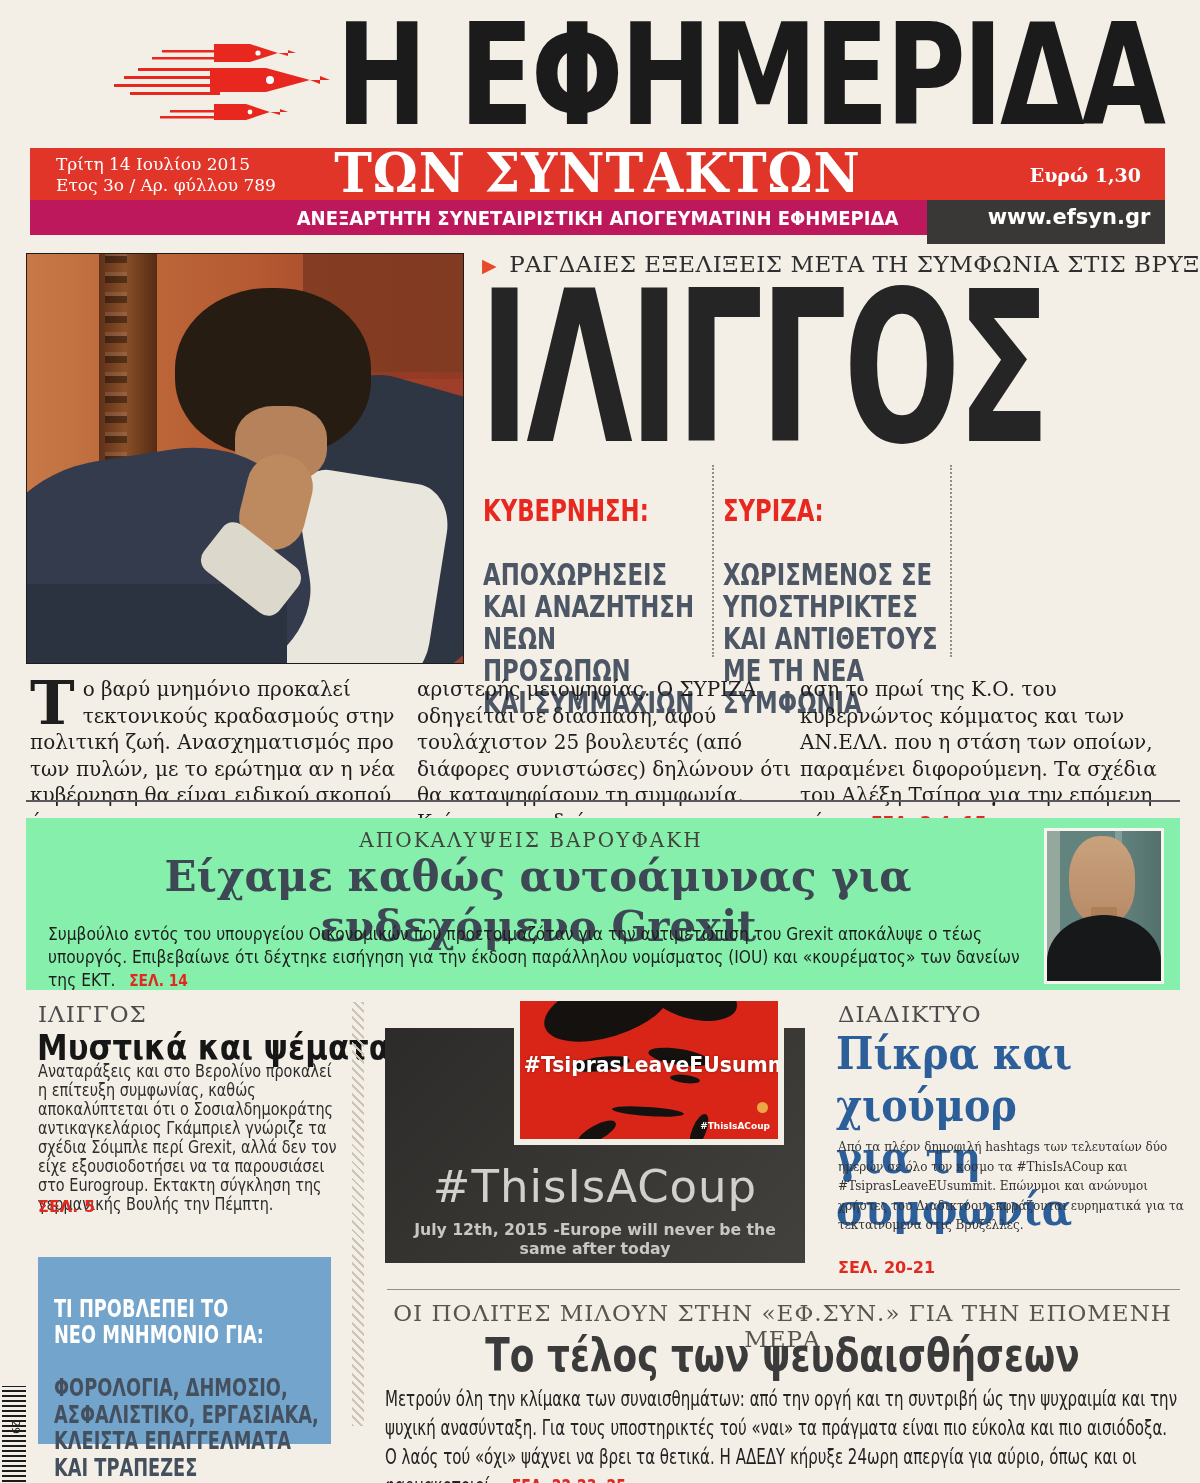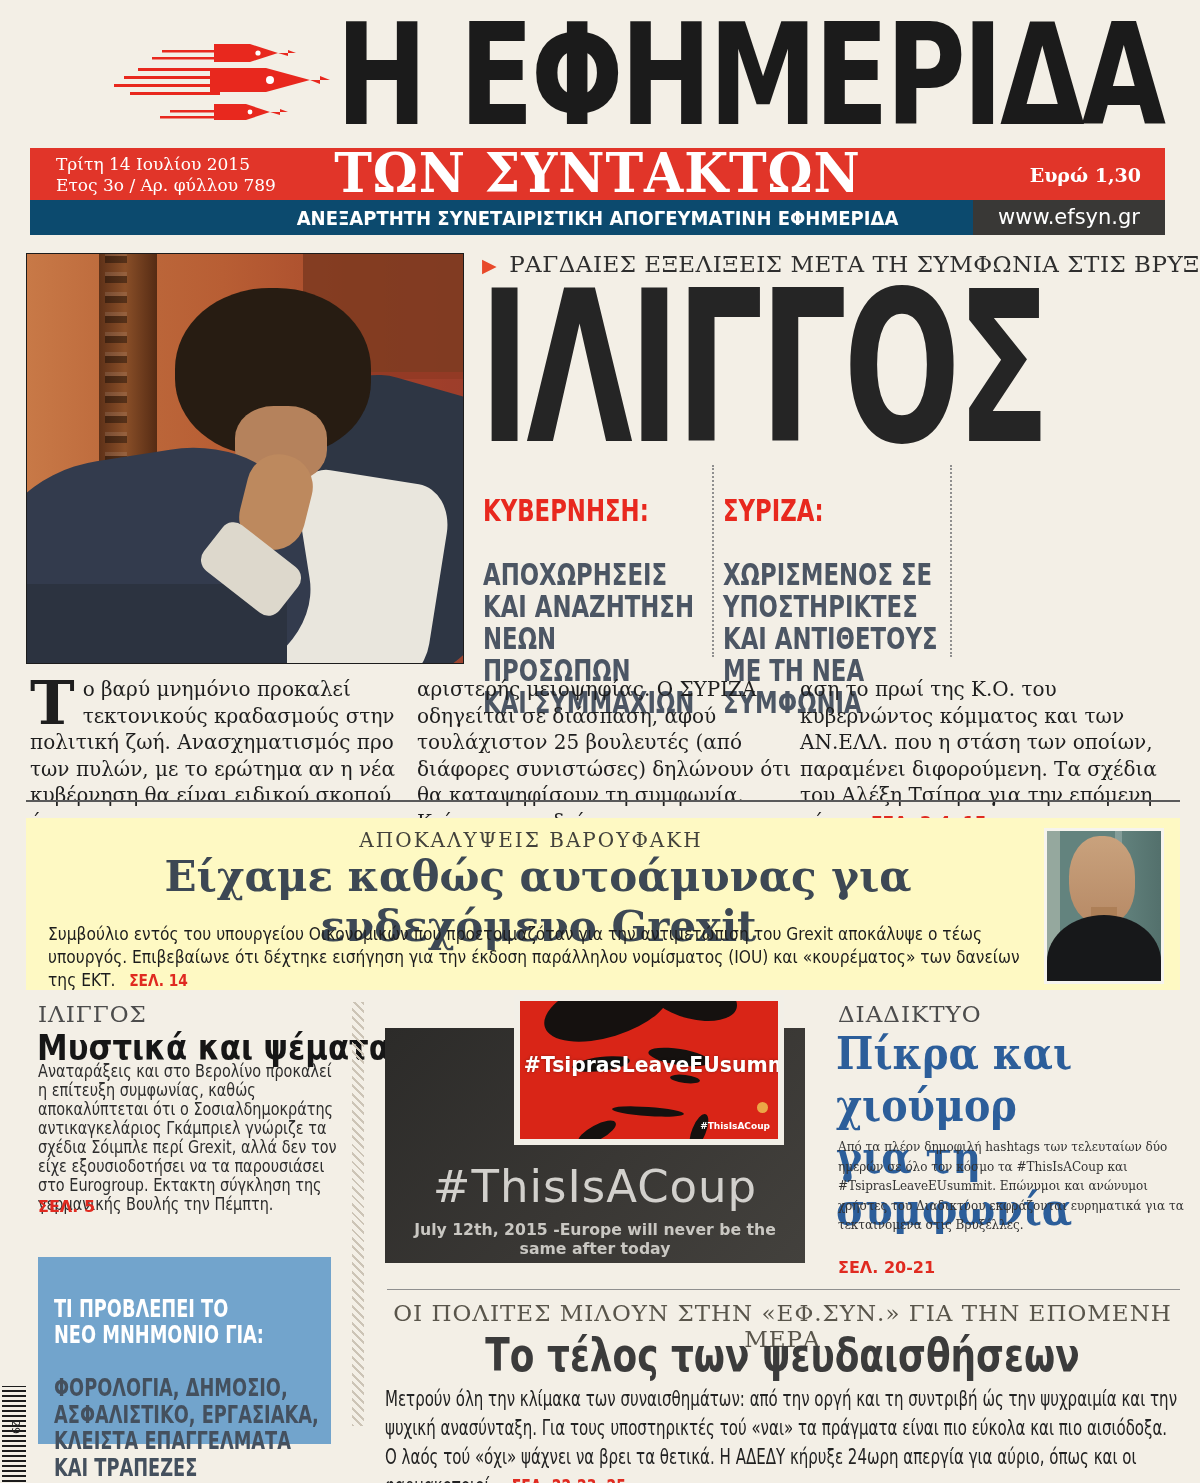--- a/index.html
+++ b/index.html
@@ -10,25 +10,25 @@
   
   .logo{left:110px;top:20px;width:225px;height:118px;}
   .mast-title{left:336px;top:6px;width:860px;font-weight:bold;font-size:140px;line-height:140px;
     letter-spacing:-4px;color:#1b1b1b;transform:scaleX(0.78);transform-origin:0 0;white-space:nowrap;}
   .red-band{left:30px;top:148px;width:1135px;height:52px;background:#e13529;}
   .date-block{left:26px;top:6px;color:#fff;font-family:"DejaVu Serif",serif;font-weight:normal;
     font-size:17px;line-height:21px;}
   .band-center{left:0;right:0;top:-3px;text-align:center;color:#fff;font-family:"DejaVu Serif",serif;
     font-weight:bold;font-size:55px;line-height:56px;letter-spacing:1px;transform:scaleX(0.92);}
   .price{right:24px;top:16px;color:#fff;font-family:"DejaVu Serif",serif;font-weight:bold;font-size:19px;}
-  .gray-band{left:30px;top:200px;width:1135px;height:35px;background:#0c4a6e;}
+  .gray-band{left:30px;top:200px;width:1135px;height:35px;background:#be185d;}
   .tagline{left:0;right:0;top:6px;text-align:center;color:#fff;font-weight:bold;font-size:20px;
     transform:scaleX(0.9);}
-  .url-box{right:0;top:0;width:192px;height:35px;background:#393836;color:#fff;text-align:center;
-    font-weight:normal;font-size:21px;line-height:35px;}
+  .url-box{right:0;top:0;width:192px;height:44px;background:#393836;color:#fff;text-align:center;
+    font-weight:bold;font-size:21px;line-height:35px;padding-left:46px;}
 
   
   .photo-t{left:26px;top:253px;width:436px;height:409px;border:1px solid #1c1c1c;overflow:hidden;
     background:linear-gradient(90deg,#c87947 0%,#bd6a3c 20%,#b85e34 45%,#a94b2c 75%,#9a4430 100%);}
   .pt-wood{position:absolute;left:72px;top:0;width:58px;height:100%;
     background:linear-gradient(90deg,#5e3118,#8a4f28 45%,#552b14);}
   .pt-wood:after{content:"";position:absolute;left:6px;top:0;width:22px;height:100%;
     background:repeating-linear-gradient(0deg,rgba(0,0,0,.38) 0 7px,rgba(255,255,255,.10) 7px 11px,transparent 11px 20px);}
   .pt-band{position:absolute;right:0;top:0;width:160px;height:125px;background:#7d3a20;opacity:.85;}
   .pt-band2{position:absolute;right:0;top:118px;width:120px;height:90px;background:#a03a28;opacity:.6;}
@@ -66,21 +66,21 @@
 
   .bcol{position:absolute;top:676px;font-family:"DejaVu Serif",serif;font-size:20px;
     line-height:26.5px;color:#1e1e1e;}
   .c1{left:30px;width:378px;} .c2{left:417px;width:378px;} .c3{left:800px;width:382px;}
   .dropcap{float:left;font-weight:bold;font-size:60px;line-height:48px;padding:3px 8px 0 0;}
   .pref{color:#e02a20;font-family:"DejaVu Sans",sans-serif;font-weight:bold;font-size:17px;
     white-space:nowrap;margin-left:16px;}
   .rule1{left:26px;top:800px;width:1154px;height:2px;background:#5a5a5a;}
 
   
-  .vstrip{left:26px;top:818px;width:1154px;height:172px;background:#fef9c3;}
+  .vstrip{left:26px;top:818px;width:1154px;height:172px;background:#86efac;}
   .v-kicker{left:0;width:1010px;top:10px;text-align:center;font-family:"DejaVu Serif",serif;
     font-size:20px;color:#43423b;letter-spacing:2px;}
   .v-head{left:12px;top:34px;width:1000px;text-align:center;font-family:"DejaVu Serif",serif;
     font-weight:bold;font-size:42px;line-height:50px;color:#3d4854;}
   .v-body{left:22px;top:104px;width:1160px;transform:scaleX(0.86);transform-origin:0 0;
     font-size:18px;line-height:23px;color:#1d1d1d;}
   .v-body .pref{font-size:16px;}
   .v-photo{left:1018px;top:10px;width:114px;height:150px;border:3px solid #f6f4ee;overflow:hidden;
     background:linear-gradient(90deg,#95a89e 0 13px,#63837e 13px 62%,#53706c);}
   .vp-line{position:absolute;left:68px;top:0;width:7px;height:100%;background:rgba(255,255,255,.22);}

